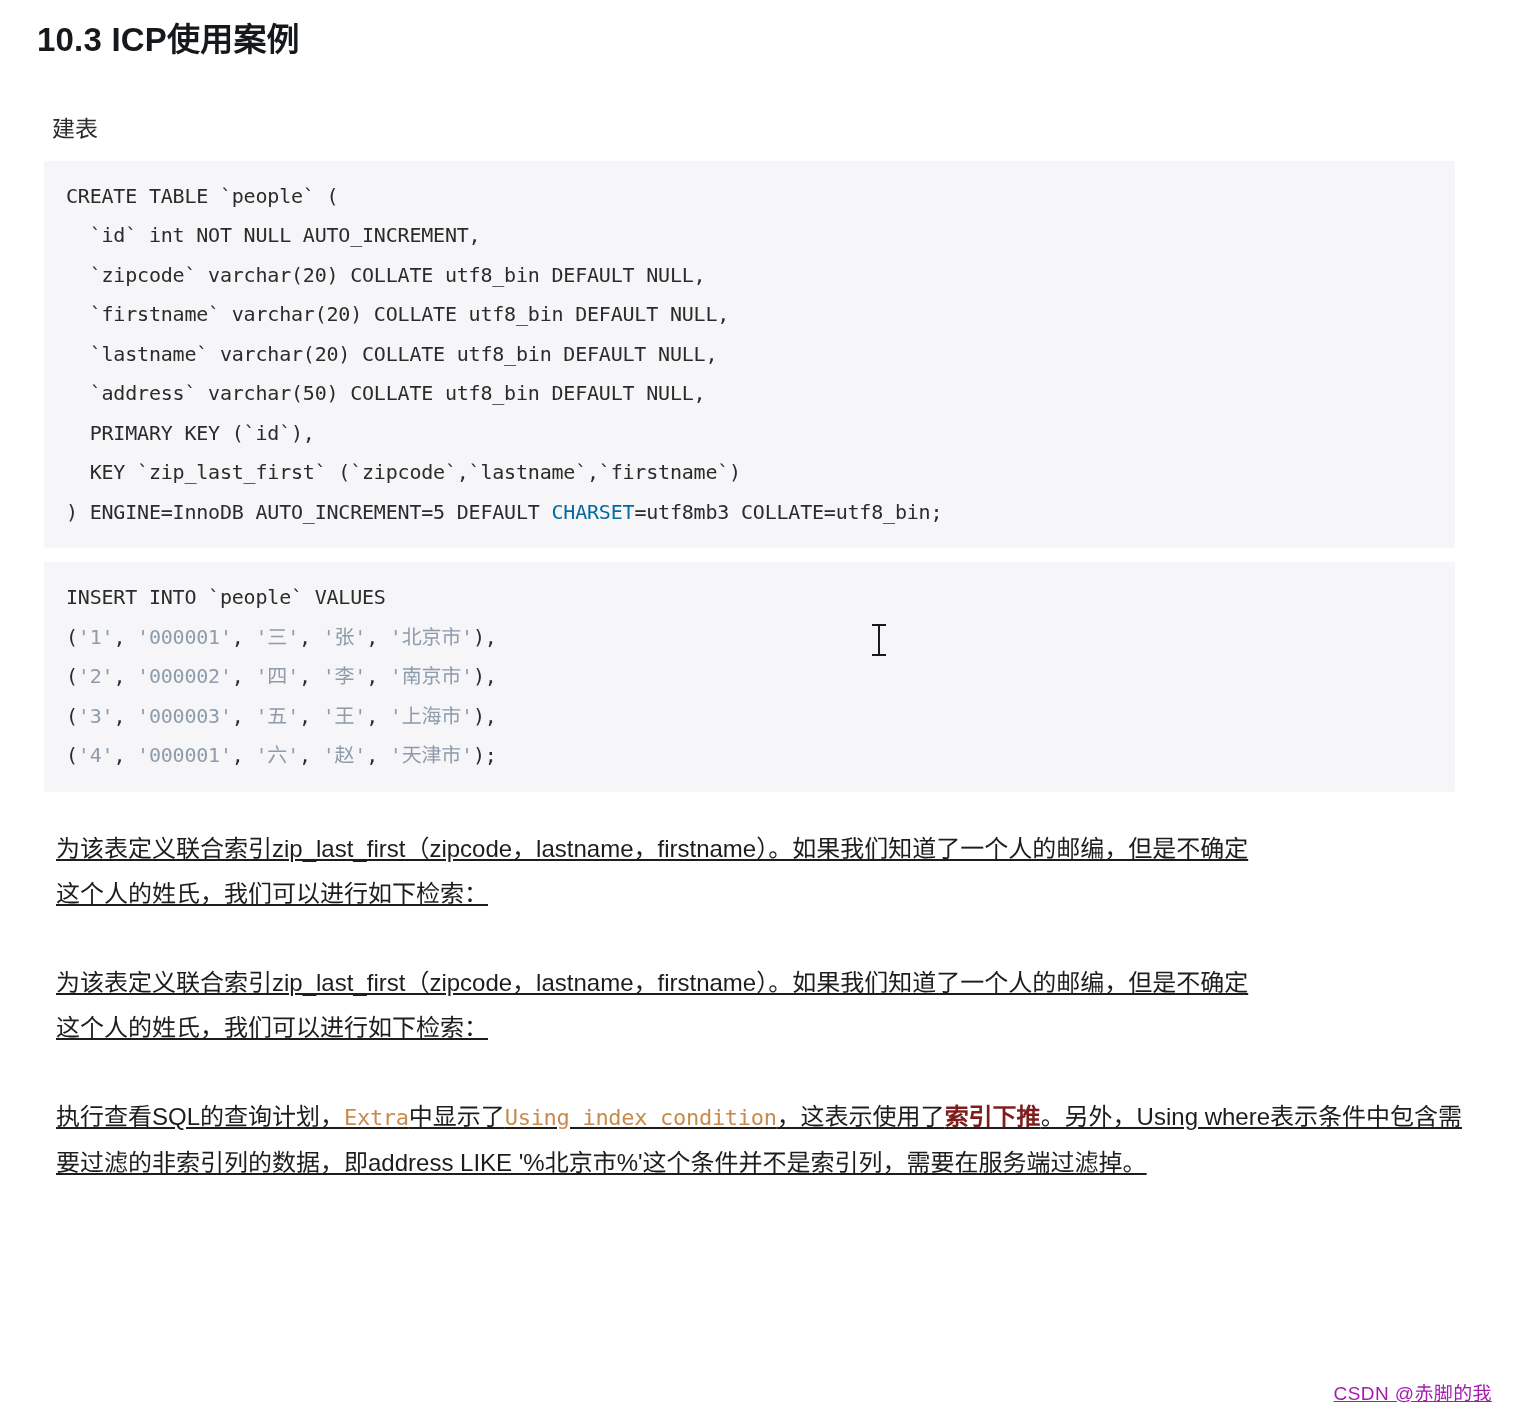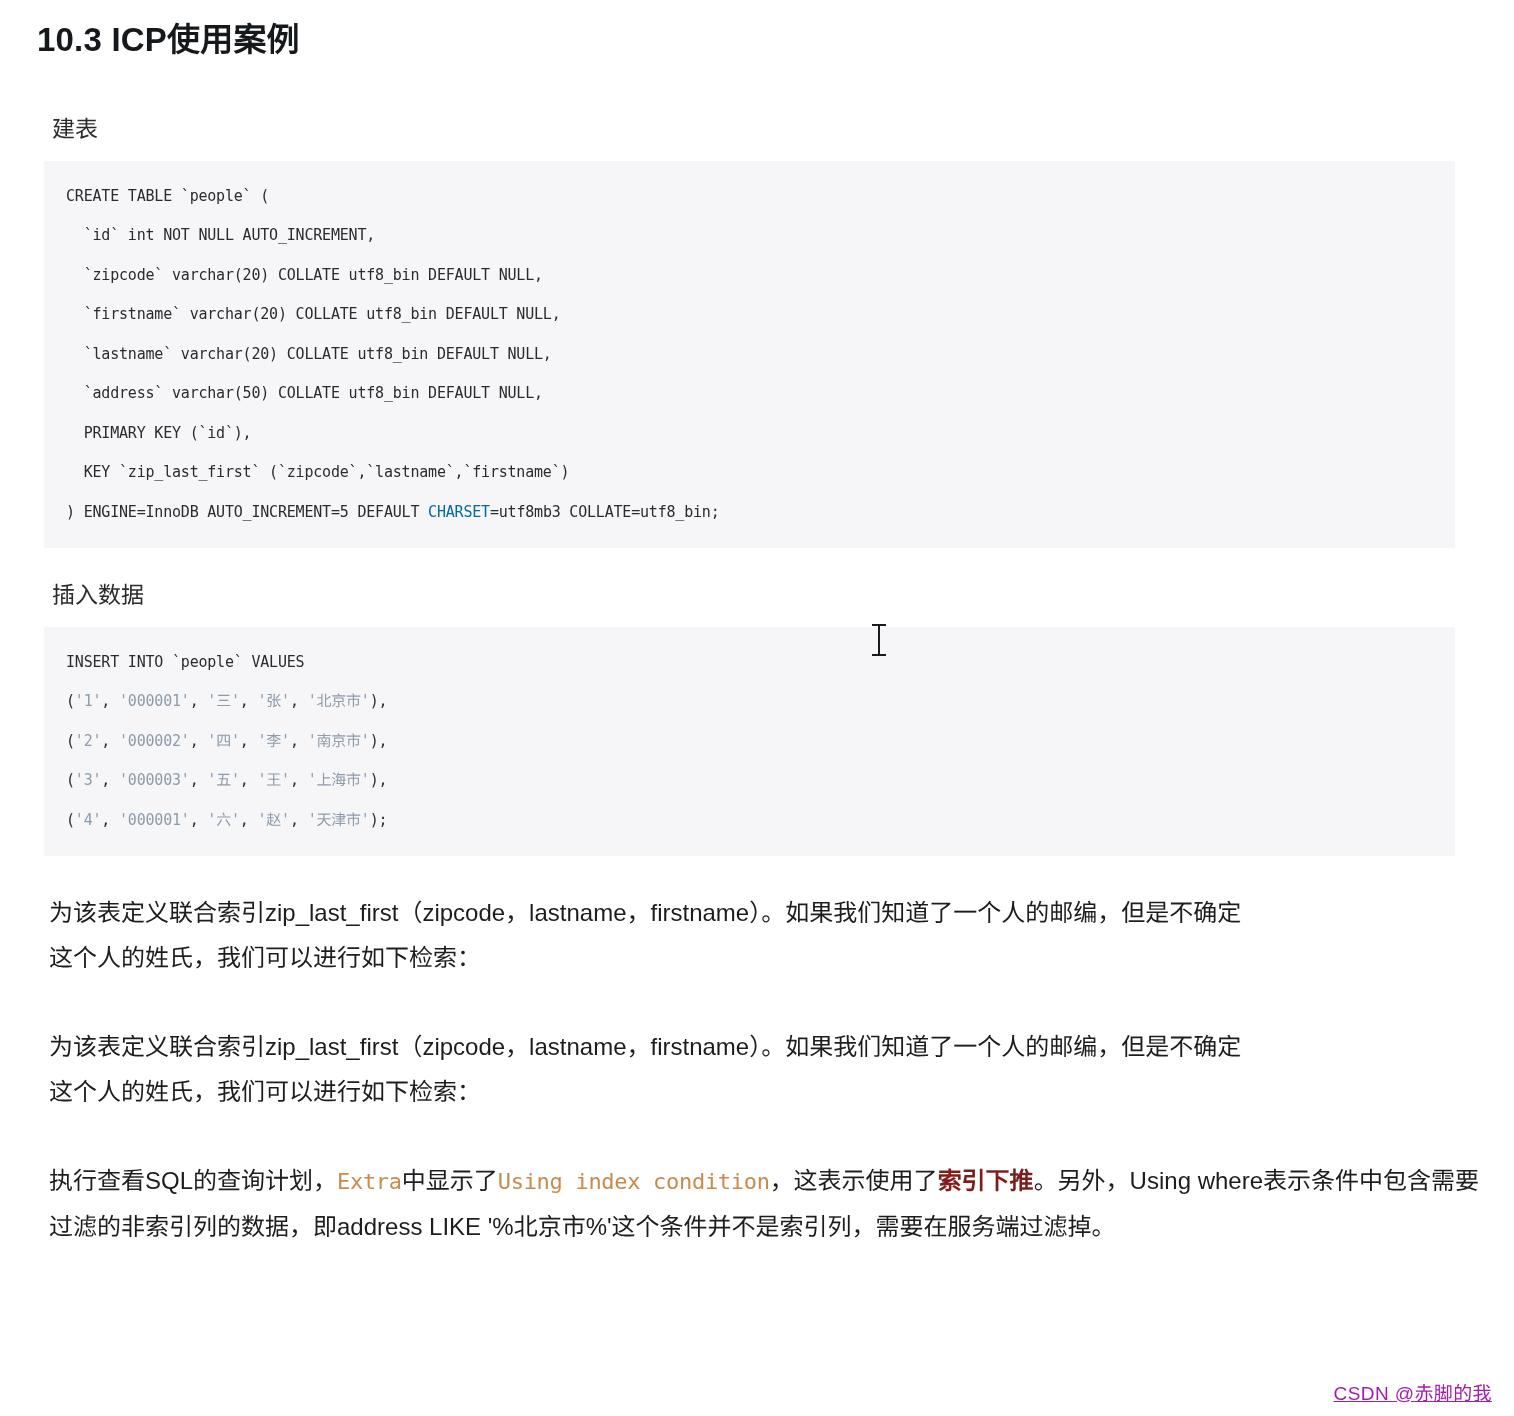--- a/index.html
+++ b/index.html
@@ -50,38 +50,39 @@
 
   
   .code-block {
     background: #f6f6f8;
     margin: 14px 0 0 44px;
     width: 1411px;
     box-sizing: border-box;
     padding: 16px 0 16px 22px;
     border-radius: 2px;
     font-family: "DejaVu Sans Mono", "Liberation Mono", monospace;
-    font-size: 15px;
+    font-size: 20px;
     line-height: 39.5px;
     color: #2b2b2b;
     white-space: pre;
     overflow: hidden;
     letter-spacing: -0.2px;
   }
   .code-block .str  { color: #8d9bab; }
   .code-block .kw   { color: #0369a1; }
 
   
   .para {
     font-size: 24px;
     line-height: 45px;
     color: #1d1d1d;
-    margin: 5px;
+    margin: 12px;
     padding: 0 28px 0 44px;
     max-width: 1470px;
+    text-decoration: underline;
   }
   .p1 { margin-top: 34px; }
   .p2 { margin-top: 44px; }
   .p3 { margin-top: 44px; }
 
   .para .code-inline {
     font-family: "DejaVu Sans Mono", "Liberation Mono", monospace;
     color: #c98a4b;
     font-size: 22px;
     letter-spacing: -0.3px;
@@ -154,21 +155,20 @@
   <pre class="code-block"><span>CREATE TABLE `people` (</span>
 <span>  `id` int NOT NULL AUTO_INCREMENT,</span>
 <span>  `zipcode` varchar(20) COLLATE utf8_bin DEFAULT NULL,</span>
 <span>  `firstname` varchar(20) COLLATE utf8_bin DEFAULT NULL,</span>
 <span>  `lastname` varchar(20) COLLATE utf8_bin DEFAULT NULL,</span>
 <span>  `address` varchar(50) COLLATE utf8_bin DEFAULT NULL,</span>
 <span>  PRIMARY KEY (`id`),</span>
 <span>  KEY `zip_last_first` (`zipcode`,`lastname`,`firstname`)</span><span>
 ) ENGINE=InnoDB AUTO_INCREMENT=5 DEFAULT <span class="kw">CHARSET</span>=utf8mb3 COLLATE=utf8_bin;</span></pre>
 
-  <p class="section-label label-insert">插入数据</p>
 
   <pre class="code-block"><span>INSERT INTO `people` VALUES</span>
 <span>(<span class="str">'1'</span>, <span class="str">'000001'</span>, <span class="str">'三'</span>, <span class="str">'张'</span>, <span class="str">'北京市'</span><span>),</span></span>
 <span>(<span class="str">'2'</span>, <span class="str">'000002'</span>, <span class="str">'四'</span>, <span class="str">'李'</span>, <span class="str">'南京市'</span><span>),</span></span>
 <span>(<span class="str">'3'</span>, <span class="str">'000003'</span>, <span class="str">'五'</span>, <span class="str">'王'</span>, <span class="str">'上海市'</span><span>),</span></span>
 <span>(<span class="str">'4'</span>, <span class="str">'000001'</span>, <span class="str">'六'</span>, <span class="str">'赵'</span>, <span class="str">'天津市'</span><span>);</span></span></pre>
 
   <p class="para p1"><span>为该表定义联合索引zip_last_first（zipcode，lastname，firstname）。如果我们知道了一个人的邮编，但是不确定</span><br><span>这个人的姓氏，我们可以进行如下检索：</span></p>
 
   <p class="para p2"><span>为该表定义联合索引zip_last_first（zipcode，lastname，firstname）。如果我们知道了一个人的邮编，但是不确定</span><br><span>这个人的姓氏，我们可以进行如下检索：</span></p>

